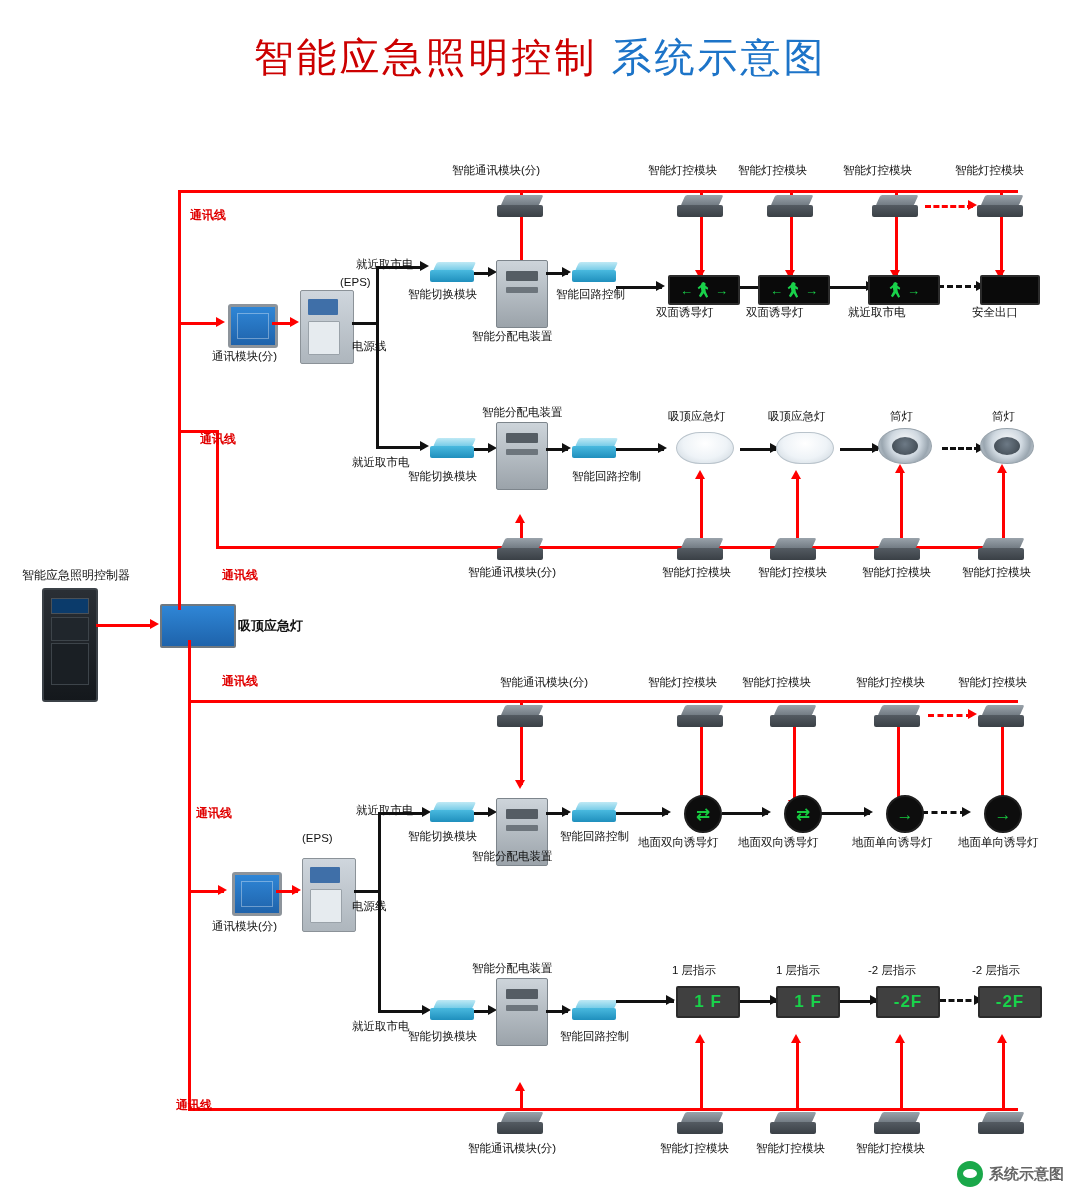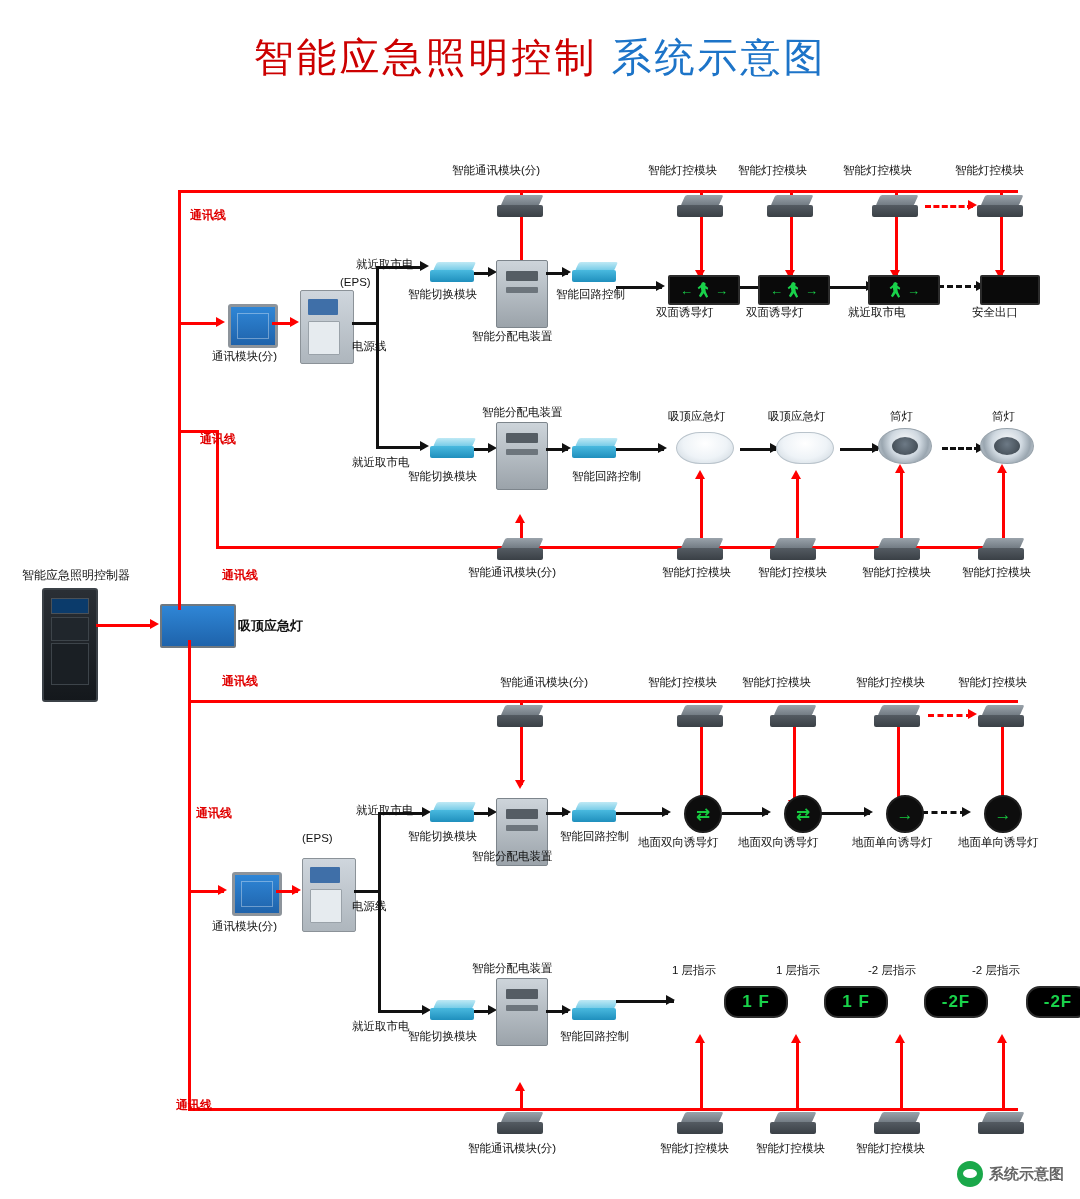--- a/index.html
+++ b/index.html
@@ -98,22 +98,22 @@
          border:1px solid #97a2ab;}
   .dlight:after{content:"";position:absolute;left:13px;top:8px;width:26px;height:18px;border-radius:50%;
          background:radial-gradient(circle at 50% 40%,#6d7a86,#39424a);}
 
   
   .gl{position:absolute;width:34px;height:34px;border-radius:50%;background:#0d0d0d;border:2px solid #1f1f1f;
       display:flex;align-items:center;justify-content:center;}
   .gl .sym{color:#17c93f;font-size:17px;font-weight:bold;line-height:1;}
 
   
-  .fl{position:absolute;width:60px;height:28px;background:#000000;border:2px solid #2b2b2b;border-radius:14px;
-      display:flex;align-items:center;justify-content:center;margin-left:48px;}
+  .fl{position:absolute;width:60px;height:28px;background:#404040;border:2px solid #2b2b2b;border-radius:2px;
+      display:flex;align-items:center;justify-content:center;}
   .fl span{color:#19d24a;font-size:17px;font-weight:bold;letter-spacing:1px;}
 
   
   .wx{position:absolute;right:16px;bottom:12px;display:flex;align-items:center;gap:6px;}
   .wx .circ{width:26px;height:26px;border-radius:50%;background:#1aa84a;position:relative;}
   .wx .circ:after{content:"";position:absolute;left:6px;top:8px;width:14px;height:9px;border-radius:50%;background:#fff;}
   .wx .txt{font-size:15px;color:#4a4a4a;font-weight:bold;opacity:.85;}
 </style>
 </head>
 <body>

